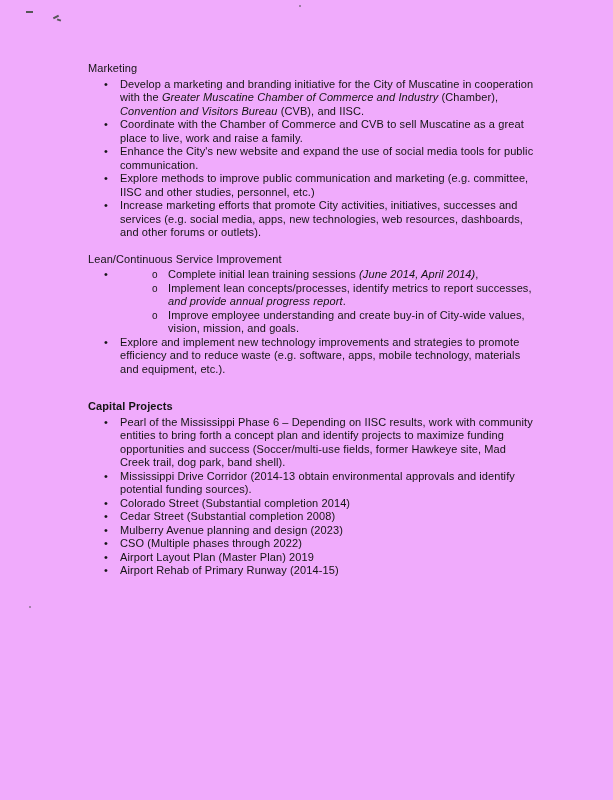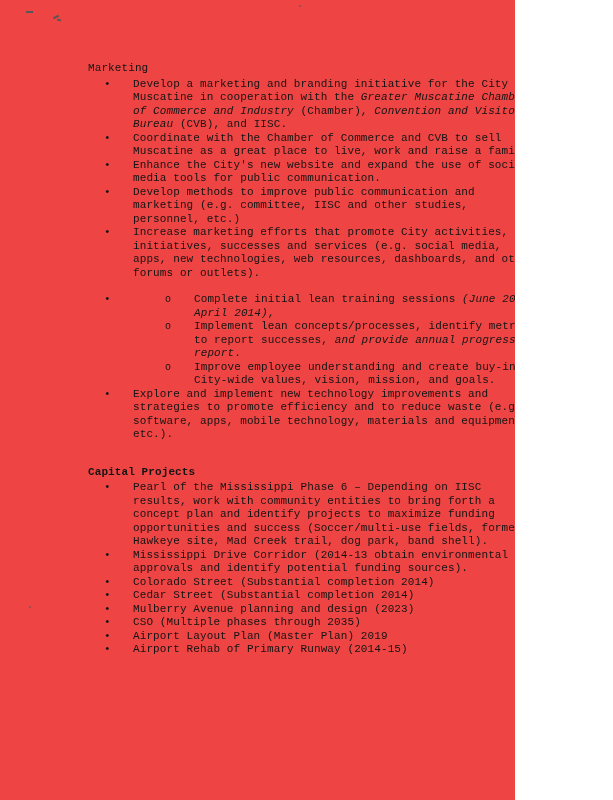--- a/index.html
+++ b/index.html
@@ -1,40 +1,40 @@
 <!DOCTYPE html>
 <html><head>
 <meta charset="utf-8">
 <style>
   html, body { margin: 0; padding: 0; background: #ffffff; }
   .page {
     position: relative;
-    width: 515px;
+    width: 613px;
     height: 800px;
-    background: #ef4444;
-    font-family: Liberation Mono, monospace;
+    background: #f0abfc;
+    font-family: Liberation Sans, sans-serif;
     color: #141414;
     overflow: hidden;
   }
   .content {
     position: absolute;
     left: 88px;
     top: 62px;
     width: 448px;
     font-size: 11px;
     line-height: 13.5px;
     letter-spacing: 0.1px;
   }
   .section { margin-bottom: 13px; }
   .heading { margin-bottom: 2px; }
   .heading.bold { font-weight: bold; margin-top: 24px; }
   .li { display: flex; }
   .li .m { flex: none; width: 16px; text-align: left; }
   .list { padding-left: 16px; }
-  .t { flex: 1; margin-left: 13px; }
+  .t { flex: 1; }
   .sublist { margin-left: 32px; }
   .sublist .m { width: 16px; font-size: 10px; }
   em { font-style: italic; }
   
   .artifact { position: absolute; background: #565656; }
   .a1 { left: 26px; top: 11px; width: 7px; height: 2px; }
   .a2 { left: 53px; top: 16px; width: 6px; height: 2px; transform: rotate(-28deg); }
   .a3 { left: 57px; top: 19px; width: 4px; height: 2px; transform: rotate(18deg); }
   .a4 { left: 299px; top: 5px; width: 2px; height: 2px; opacity: .55; }
   .a5 { left: 29px; top: 606px; width: 2px; height: 2px; opacity: .5; }
@@ -66,32 +66,33 @@
           <span class="t">Coordinate with the Chamber of Commerce and CVB to sell Muscatine as a great place to live, work and raise a family.</span>
         </div>
 
         <div class="li">
           <span class="m">•</span>
           <span class="t">Enhance the City's new website and expand the use of social media tools for public communication.</span>
         </div>
 
         <div class="li">
           <span class="m">•</span>
-          <span class="t">Develop methods to improve public communication and marketing (e.g. committee, IISC and other studies, personnel, etc.)</span>
+          <span class="t">Explore methods to improve public communication and marketing (e.g. committee, IISC and other studies, personnel, etc.)</span>
         </div>
 
         <div class="li">
           <span class="m">•</span>
           <span class="t">Increase marketing efforts that promote City activities, initiatives, successes and services (e.g. social media, apps, new technologies, web resources, dashboards, and other forums or outlets).</span>
         </div>
 
       </div>
     </div>
 
     <div class="section">
+      <div class="heading">Lean/Continuous Service Improvement</div>
       <div class="list">
 
         <div class="li">
           <span class="m">•</span>
           <span class="t">
             <div class="sublist">
 
               <div class="li">
                 <span class="m">o</span>
                 <span class="t"><span>Complete initial lean training sessions </span><em>(June 2014, April 2014)</em><span>,</span></span>
@@ -133,31 +134,31 @@
           <span class="t">Mississippi Drive Corridor (2014-13 obtain environmental approvals and identify potential funding sources).</span>
         </div>
 
         <div class="li">
           <span class="m">•</span>
           <span class="t">Colorado Street (Substantial completion 2014)</span>
         </div>
 
         <div class="li">
           <span class="m">•</span>
-          <span class="t">Cedar Street (Substantial completion 2014)</span>
+          <span class="t">Cedar Street (Substantial completion 2008)</span>
         </div>
 
         <div class="li">
           <span class="m">•</span>
           <span class="t">Mulberry Avenue planning and design (2023)</span>
         </div>
 
         <div class="li">
           <span class="m">•</span>
-          <span class="t">CSO (Multiple phases through 2035)</span>
+          <span class="t">CSO (Multiple phases through 2022)</span>
         </div>
 
         <div class="li">
           <span class="m">•</span>
           <span class="t">Airport Layout Plan (Master Plan) 2019</span>
         </div>
 
         <div class="li">
           <span class="m">•</span>
           <span class="t">Airport Rehab of Primary Runway (2014-15)</span>

